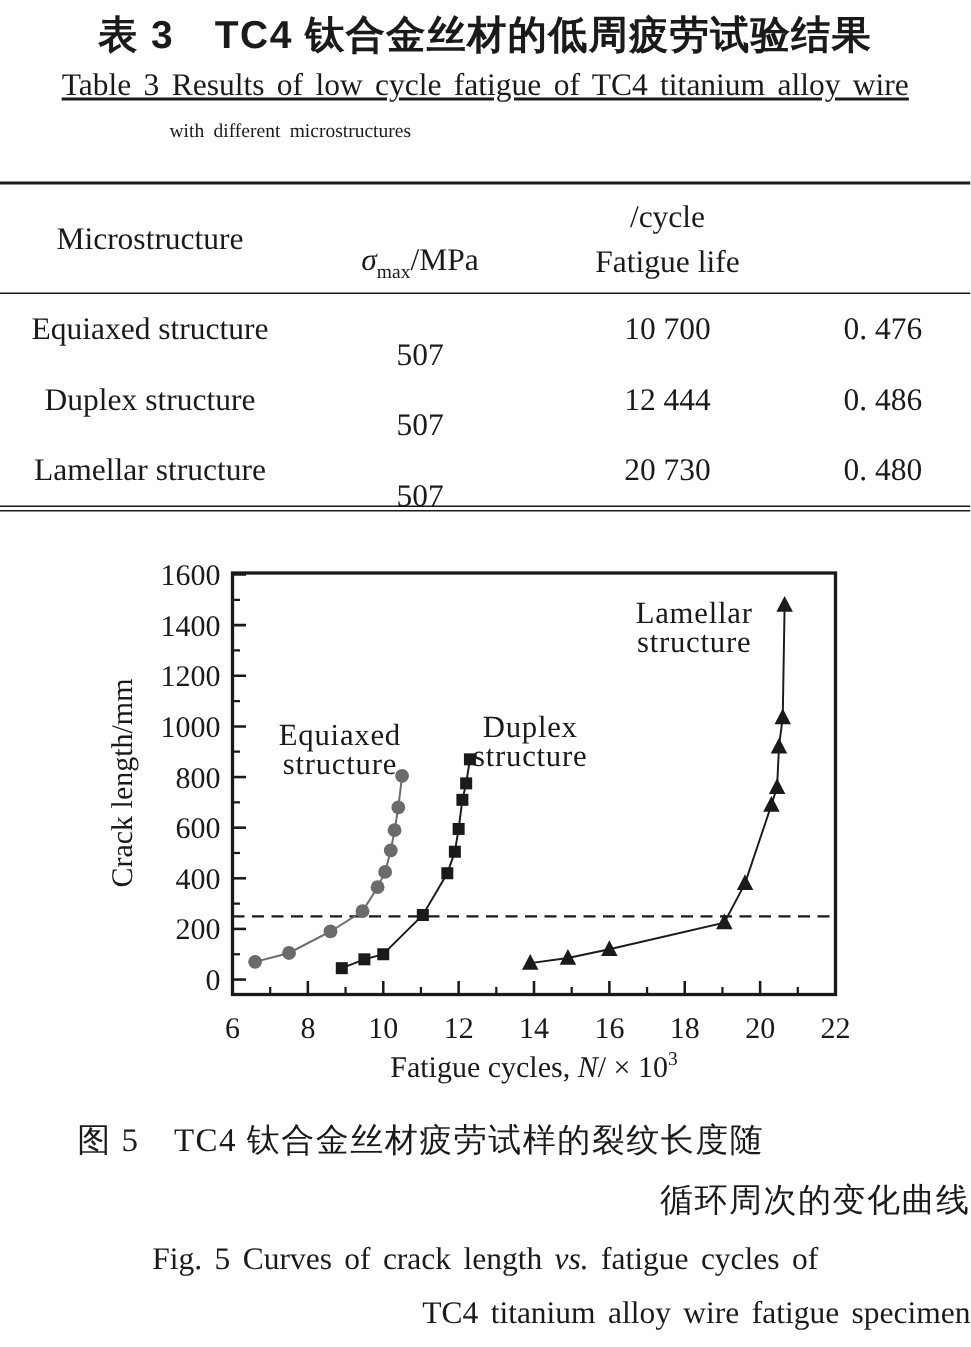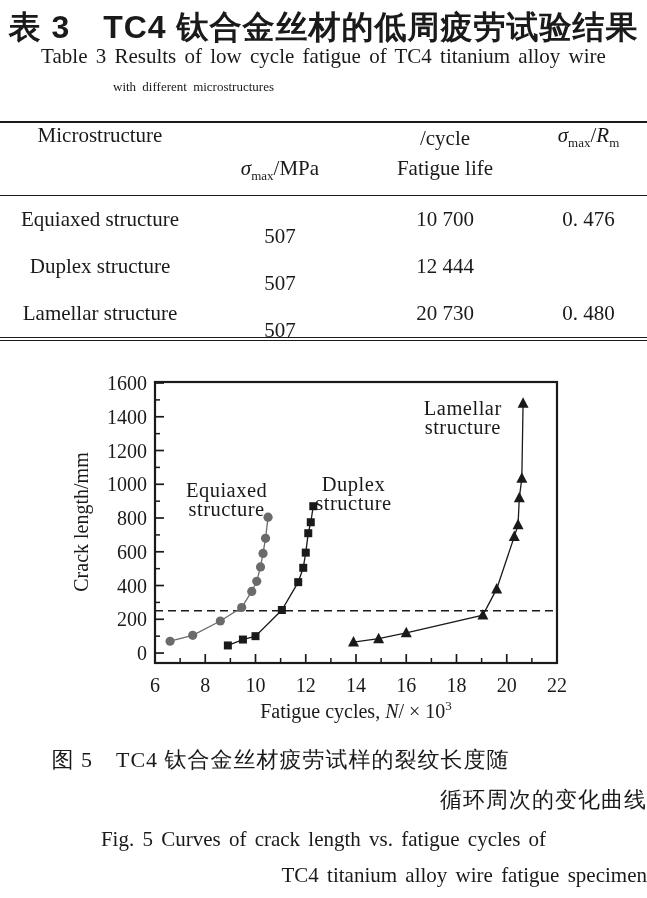--- a/index.html
+++ b/index.html
@@ -6,72 +6,72 @@
   body{
     width:647px;height:898px;position:relative;background:#ffffff;
     font-family:"Liberation Serif","DejaVu Serif",serif;color:#1a1a1a;
     overflow:hidden;
   }
   .abs{position:absolute;}
   
   .title-zh{
     top:6px;left:0;width:647px;text-align:center;
     font-family:"Liberation Sans","DejaVu Sans",sans-serif;
-    font-weight:bold;font-size:32px;letter-spacing:1px;
+    font-weight:bold;font-size:26px;letter-spacing:1px;
   }
-  .title-en1{top:44px;left:0;width:647px;text-align:center;font-size:21px;word-spacing:3px;}
+  .title-en1{top:44px;left:0;width:647px;text-align:center;font-size:21px;word-spacing:3px;text-decoration:underline;}
   .title-en2{top:79px;left:113px;width:534px;text-align:left;font-size:13px;word-spacing:3px;}
   
   .tblwrap{top:121px;left:0;width:647px;border-top:2.5px solid #1a1a1a;border-bottom:4px double #1a1a1a;}
-  .thead{display:flex;align-items:flex-start;height:72px;border-bottom:1.5px solid #1a1a1a;font-size:21px;}
+  .thead{display:flex;align-items:center;height:72px;border-bottom:1.5px solid #1a1a1a;font-size:21px;}
   .trow{display:flex;align-items:center;height:47px;font-size:21px;}
   .c1{width:200px;text-align:center;}
   .c2{width:160px;text-align:center;margin-top:33px;}
   .c3{width:170px;text-align:center;}
   .c4{width:117px;text-align:center;}
   .sym{font-style:italic;}
   sub{font-size:13px;}
   .twoline{line-height:30px;}
   
   .chart{top:350px;left:0;}
   
   .cap-zh1{top:745px;left:0;width:561px;text-align:center;font-size:22px;letter-spacing:1px;}
   .cap-zh2{top:785px;left:162px;width:485px;text-align:right;font-size:22px;letter-spacing:1px;}
   .cap-en1{top:827px;left:0;width:647px;text-align:center;font-size:21px;word-spacing:3px;}
   .cap-en2{top:863px;left:0;width:647px;text-align:right;font-size:21px;word-spacing:3px;}
-  .it{}
+  .it{font-style:italic;}
 </style>
 </head>
 <body>
 
 <div class="abs title-zh">表 3　TC4 钛合金丝材的低周疲劳试验结果</div>
 <div class="abs title-en1">Table 3   Results of low cycle fatigue of TC4 titanium alloy wire</div>
 <div class="abs title-en2">with different microstructures</div>
 
 <div class="abs tblwrap">
   <div class="thead">
     <div class="c1">Microstructure</div>
     <div class="c2"><span class="sym">σ</span><sub>max</sub><span>/MPa</span></div>
     <div class="c3 twoline">
       <div>/cycle</div>
       <div>Fatigue life</div>
     </div>
-    <div class="c4"><span class="sym">σ</span><sub>max</sub><span>/</span><span class="sym">R</span><sub>m</sub></div>
   </div>
 
   <div class="trow">
     <div class="c1">Equiaxed structure</div>
     <div class="c2">507</div>
     <div class="c3">10 700</div>
     <div class="c4">0. 476</div>
   </div>
   <div class="trow">
     <div class="c1">Duplex structure</div>
     <div class="c2">507</div>
     <div class="c3">12 444</div>
+    <div class="c4">0. 486</div>
   </div>
   <div class="trow">
     <div class="c1">Lamellar structure</div>
     <div class="c2">507</div>
     <div class="c3">20 730</div>
     <div class="c4">0. 480</div>
   </div>
 </div>
 
 <svg class="abs chart" id="chart" width="647" height="385" viewBox="0 0 647 385">

